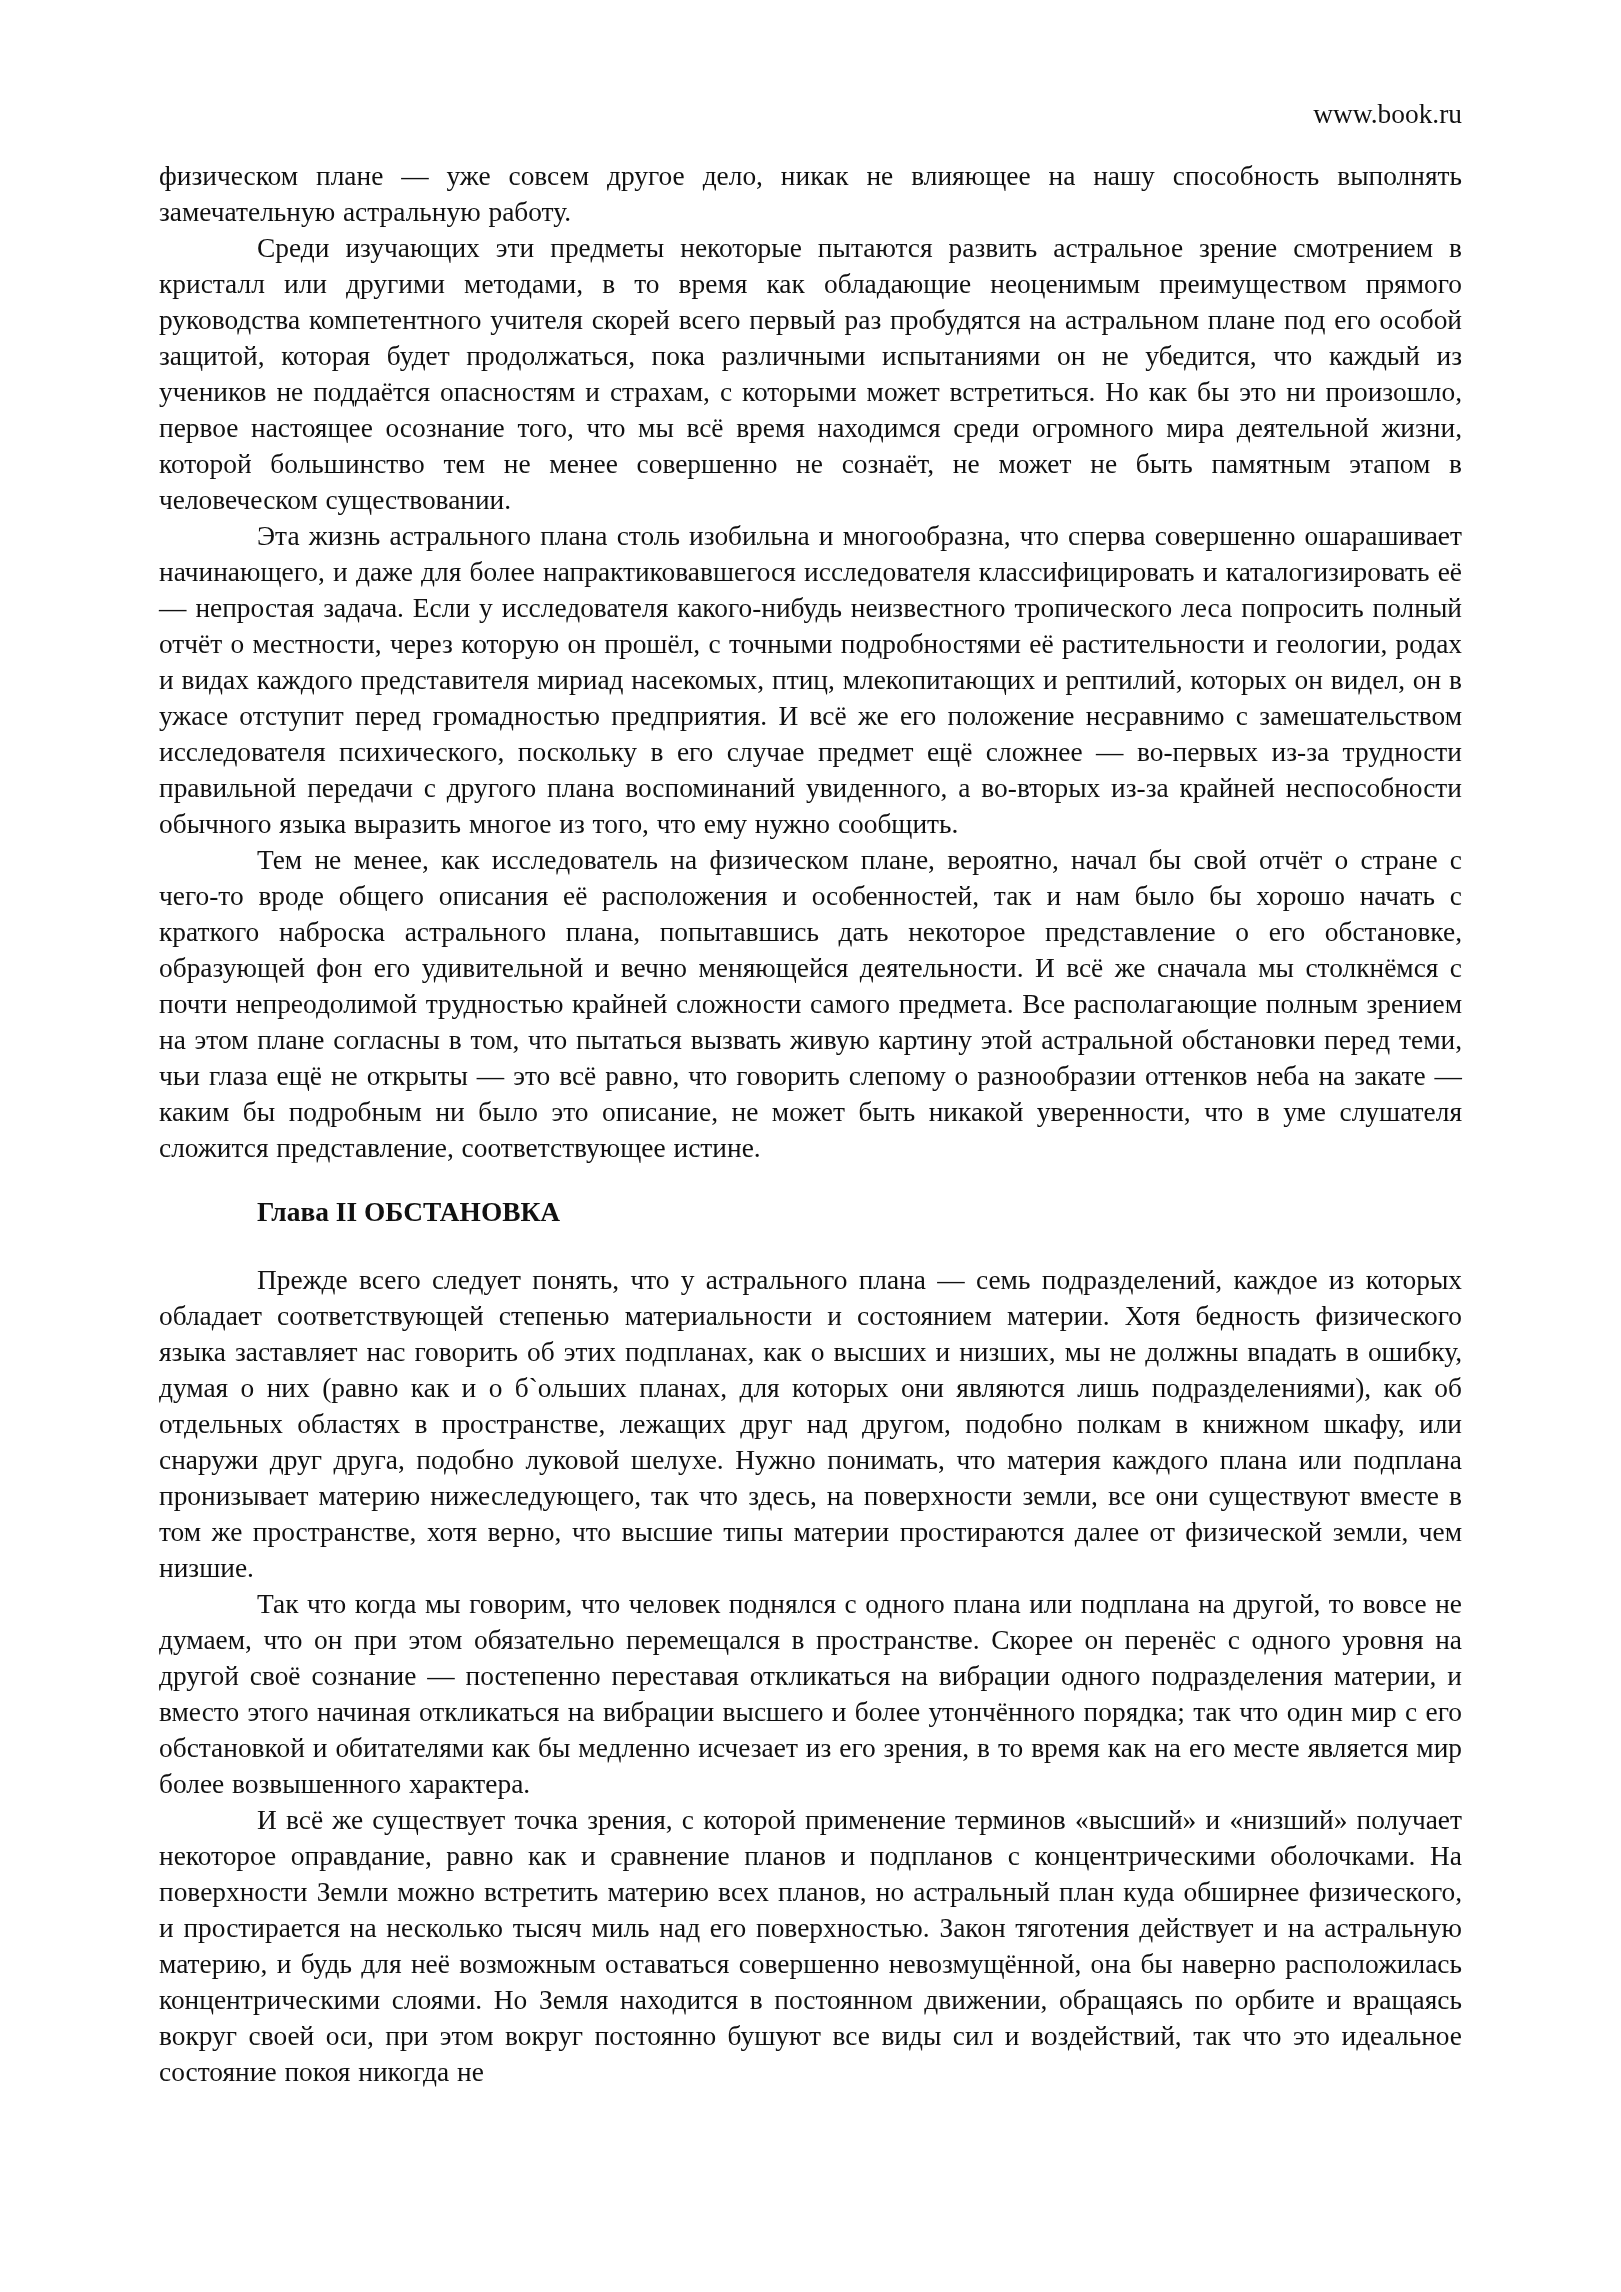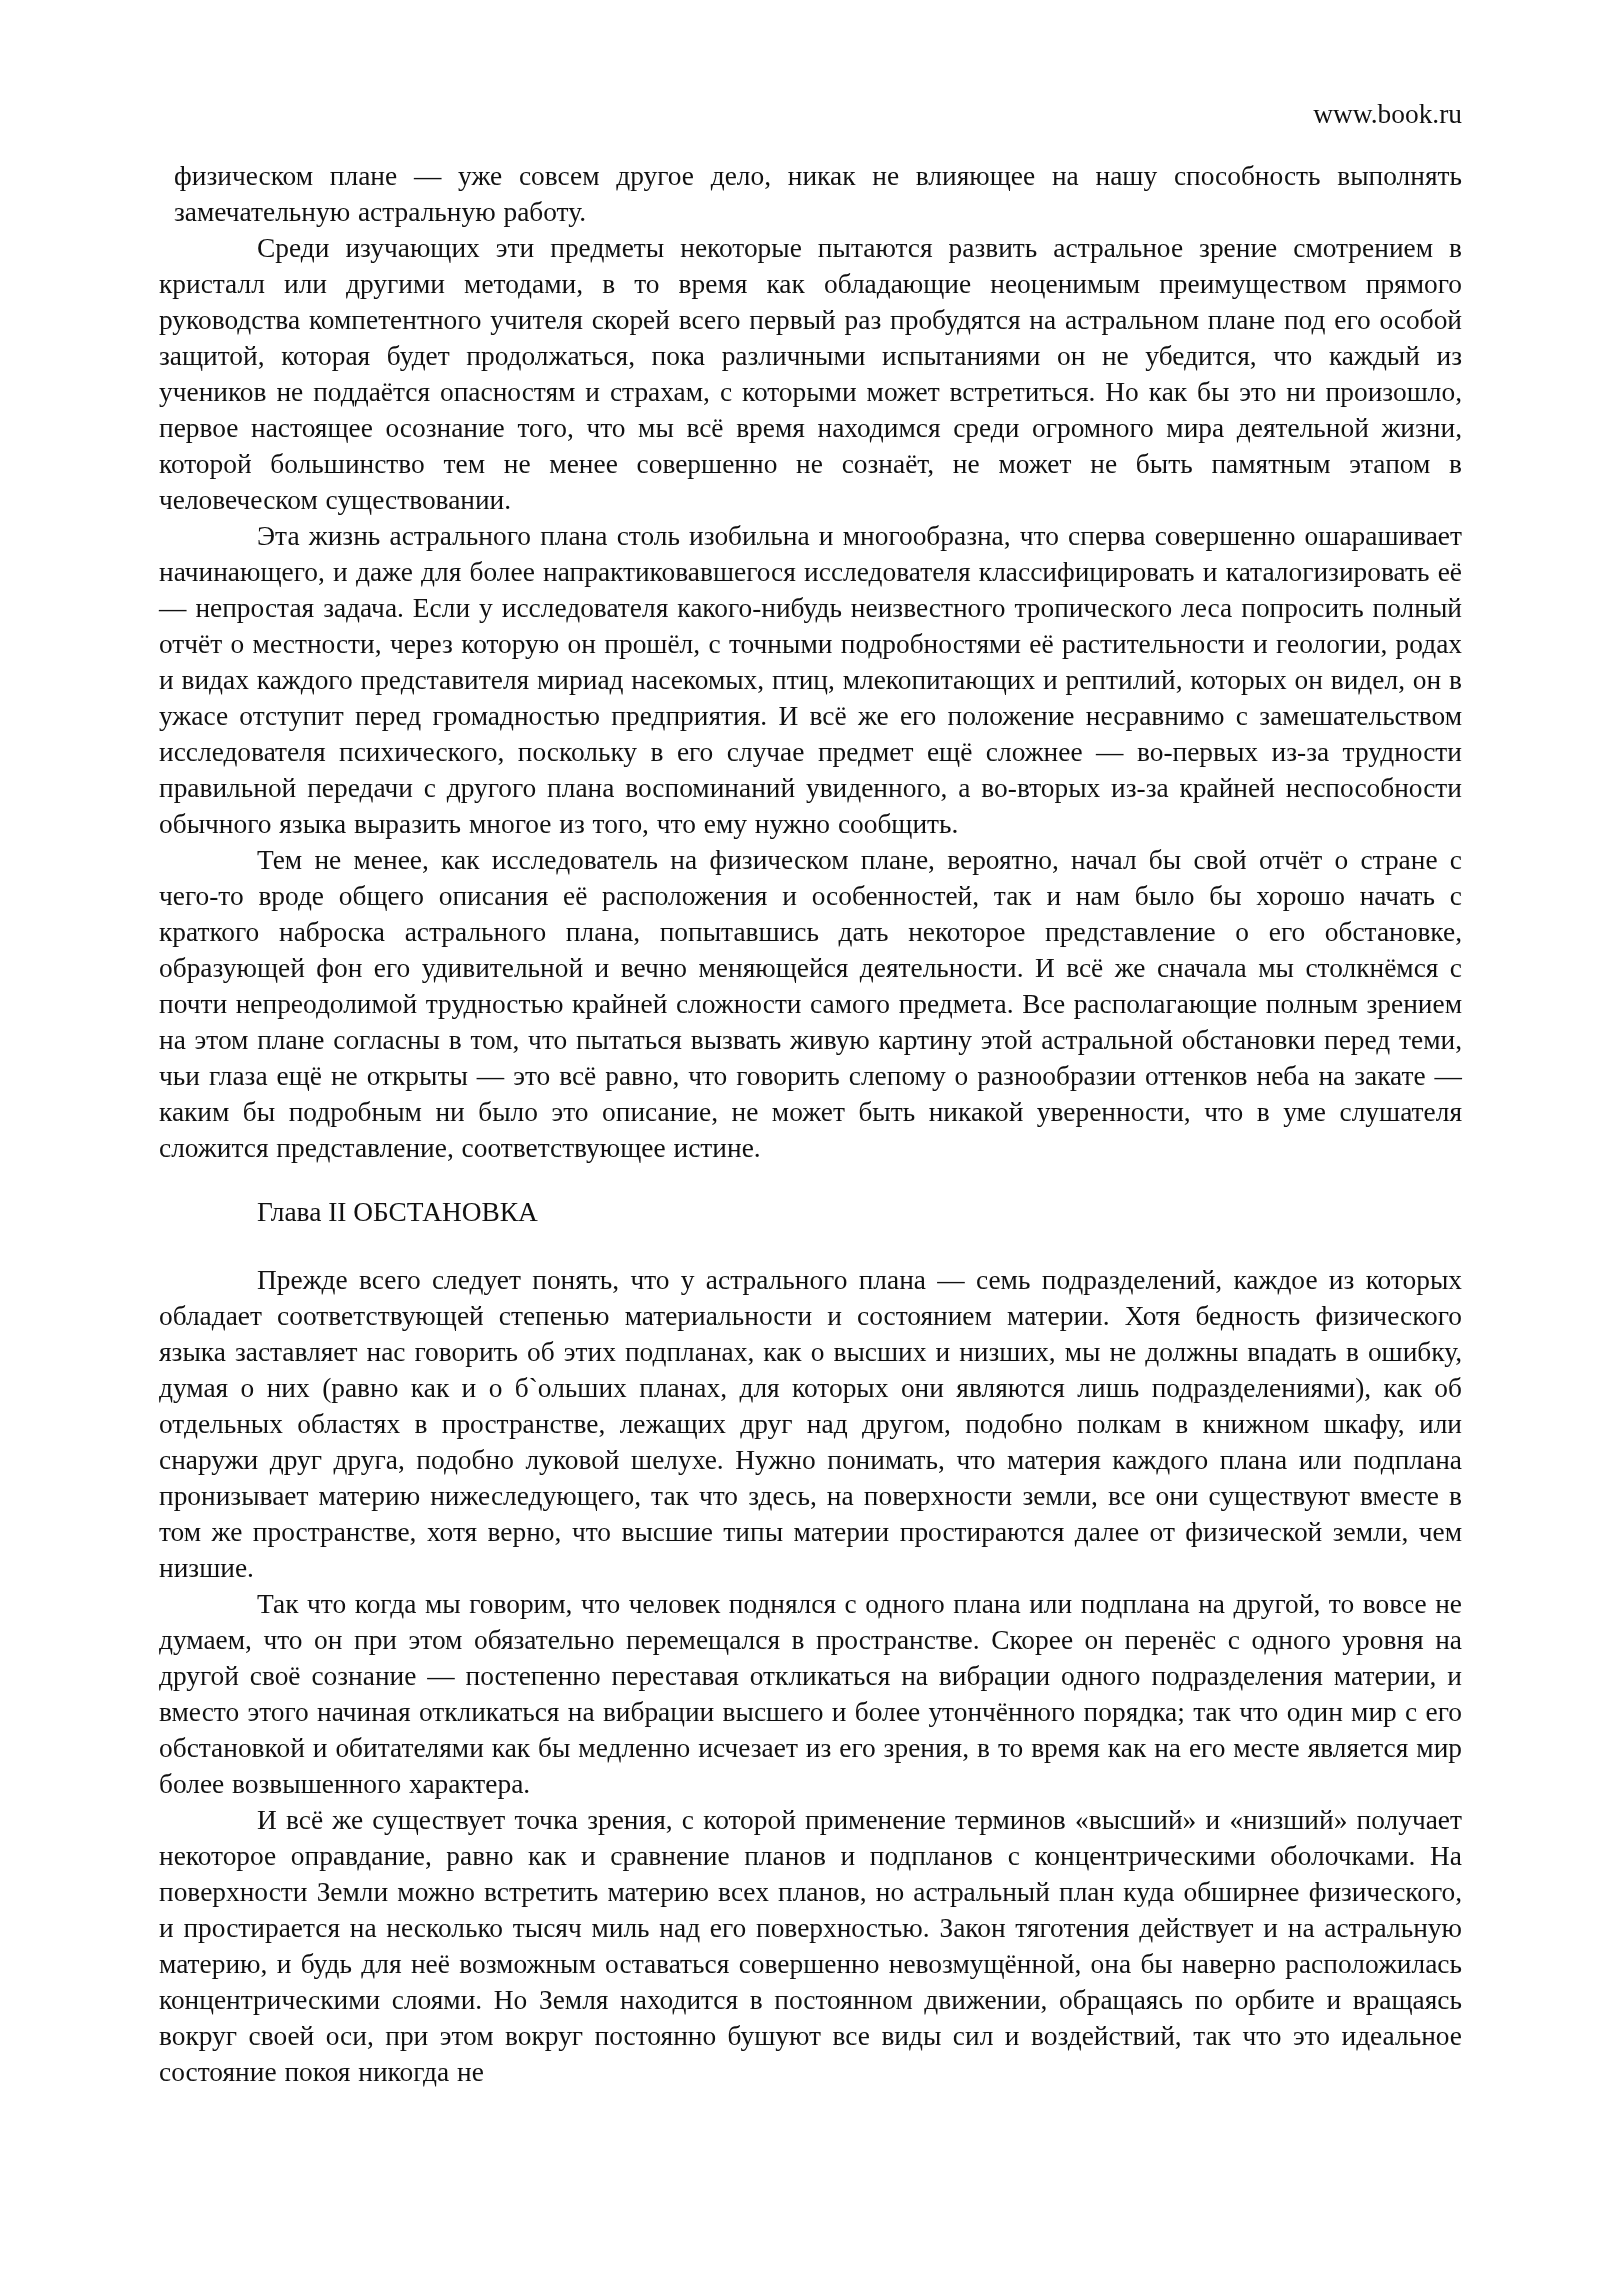--- a/index.html
+++ b/index.html
@@ -30,26 +30,25 @@
   .body-text p {
     margin: 0;
     font-size: 27.4px;
     line-height: 36px;
     text-align: justify;
     text-indent: 98px;
     word-spacing: 1px;
   }
   .body-text p.continuation {
     text-indent: 0;
-    margin-left: 15px;
   }
   .chapter-heading {
     font-size: 27.4px;
     line-height: 36px;
-    font-weight: normal;
+    font-weight: bold;
     text-align: left;
     text-indent: 98px;
     margin: 28px 0 32px 0;
   }
 </style>
 </head>
 <body>
 
 <div class="page">
 

